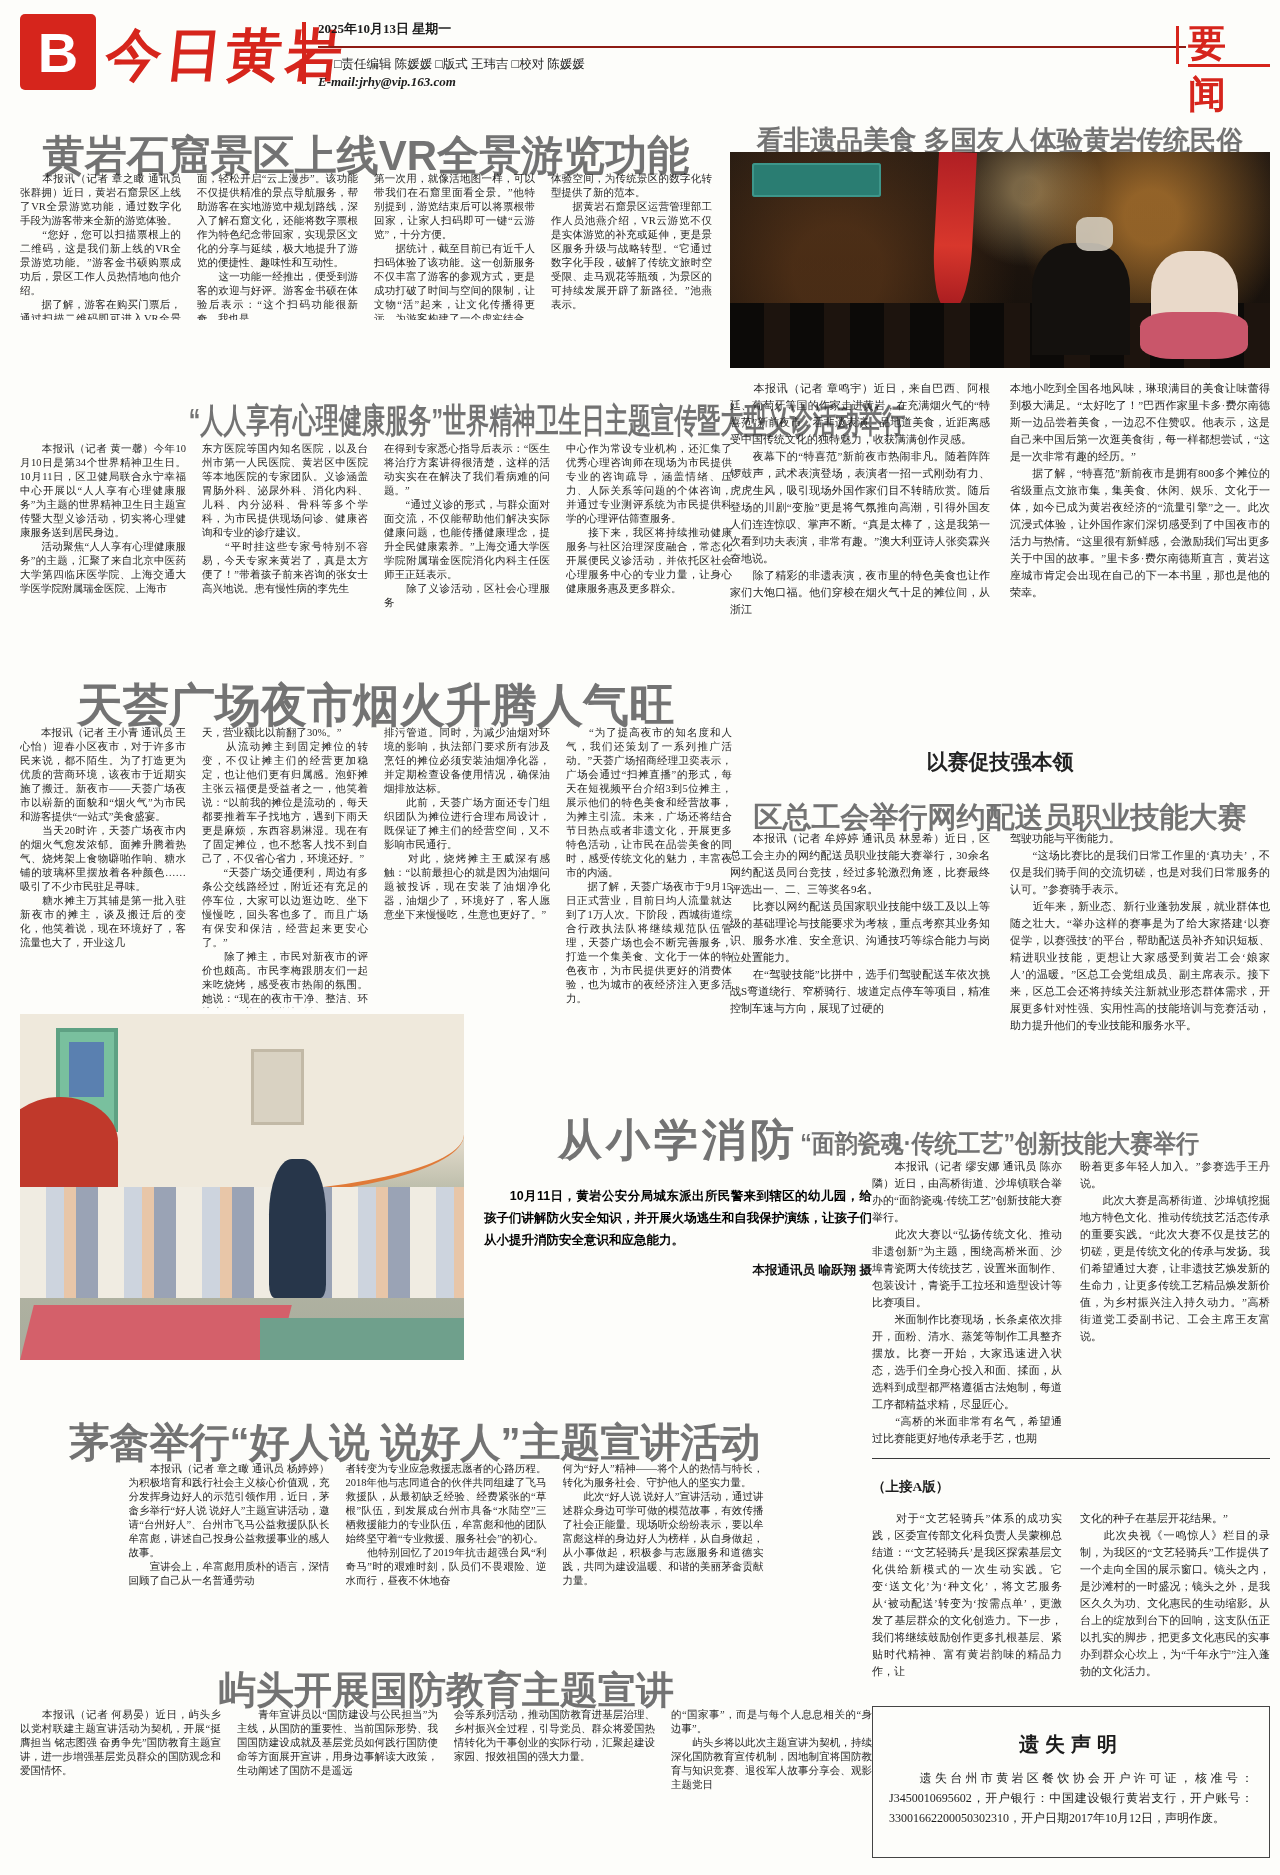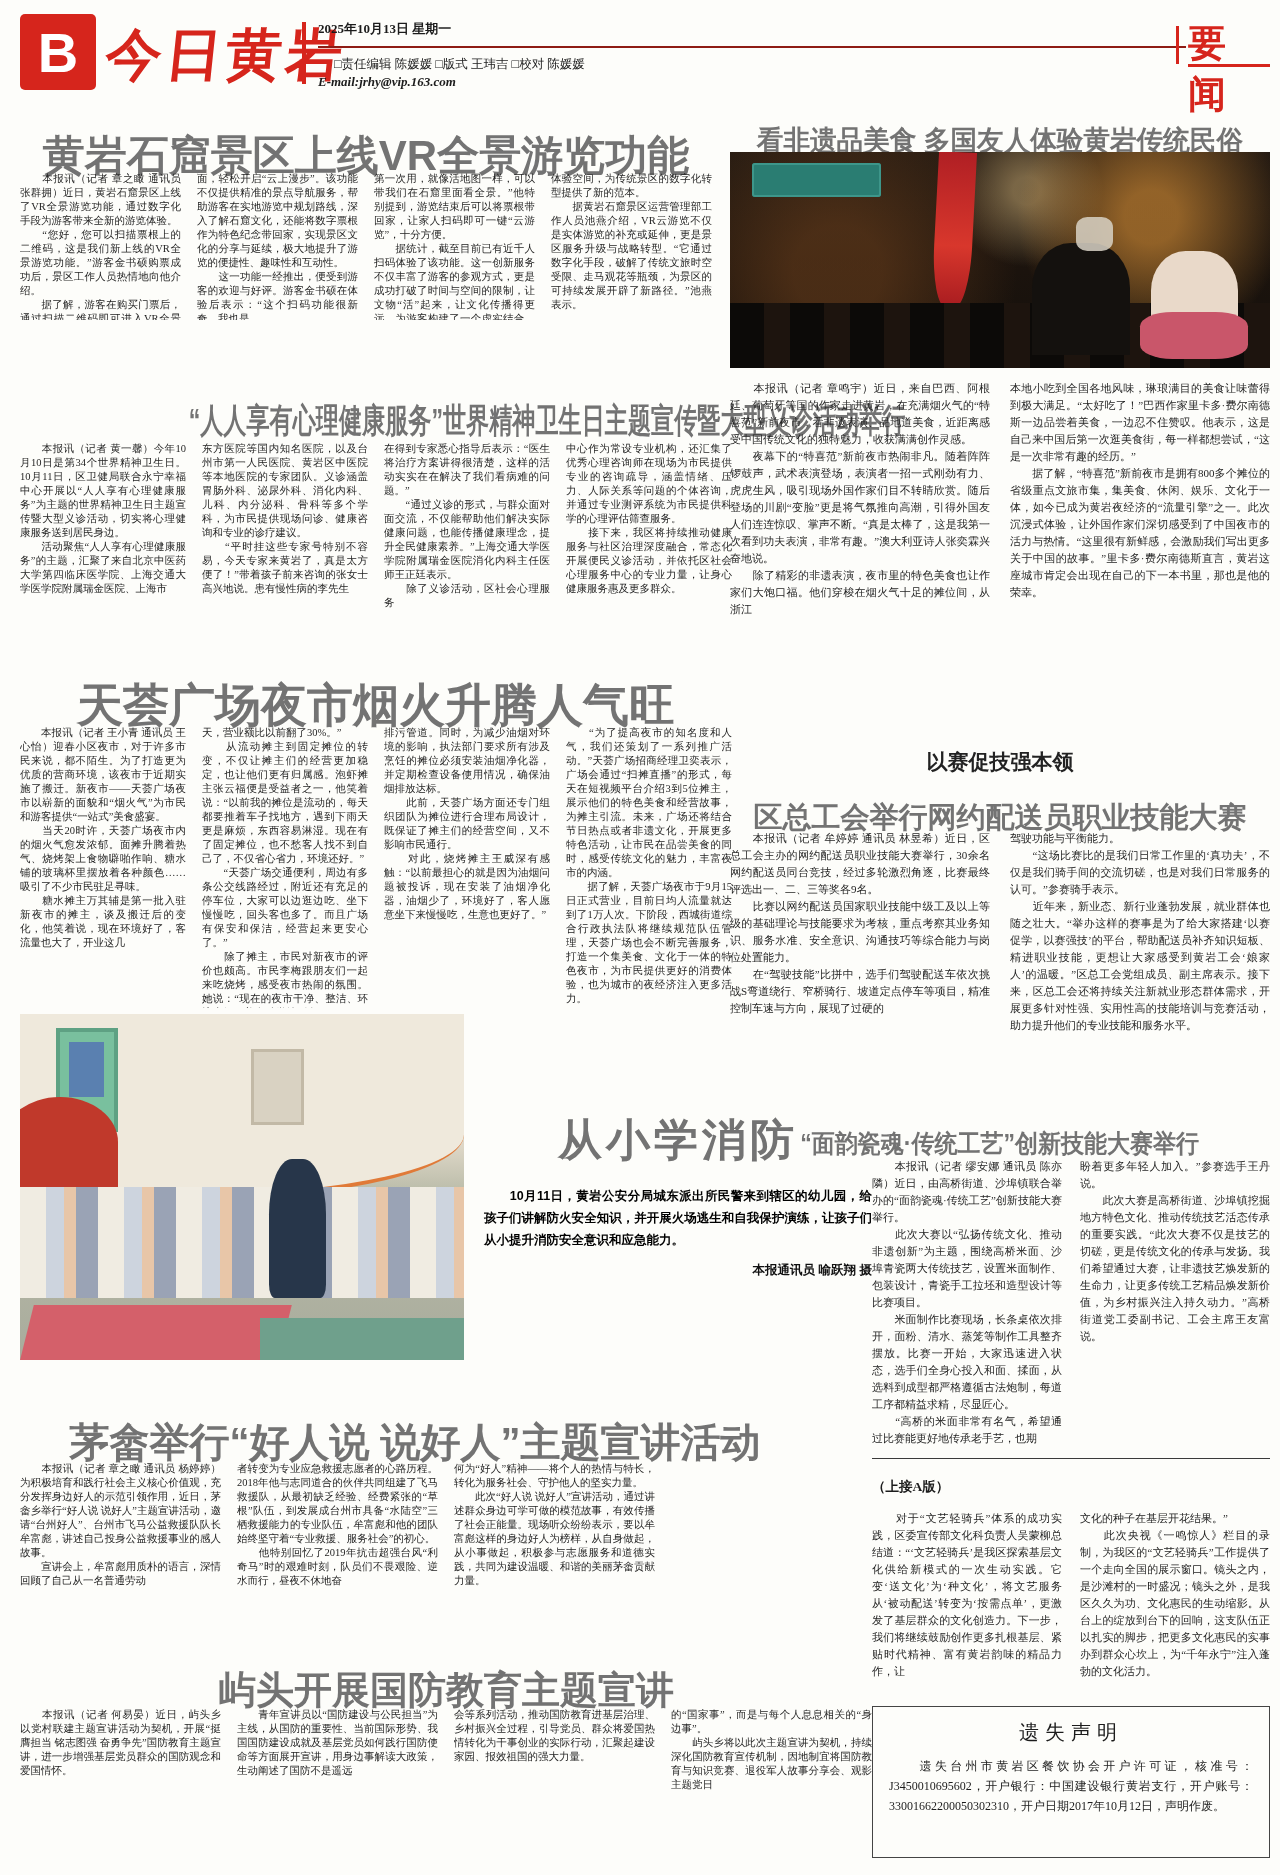--- a/index.html
+++ b/index.html
@@ -60,21 +60,21 @@
   .pk-cop{left:56%;top:42%;width:13%;height:40%;background:#27364a;border-radius:40% 40% 10% 10%;}
   .pk-mat{left:0;bottom:0;width:58%;height:16%;background:#d4606a;transform:skewX(-14deg);transform-origin:bottom left;}
   .pk-floor{right:0;bottom:0;width:46%;height:12%;background:#6fa08c;}
   
   .caption{font-family:"Liberation Sans",sans-serif;font-weight:bold;font-size:12.5px;line-height:1.75;
            text-align:justify;white-space:pre-line;color:#000000;}
   .credit{font-family:"Liberation Sans",sans-serif;font-weight:bold;font-size:12.5px;text-align:right;color:#111;}
   .divider{background:#3a3a3a;height:1px;}
   .cont-marker{font-size:13.5px;font-weight:bold;}
   .notice-box{border:1px solid #444;padding:12px 16px;box-sizing:border-box;background:#fdfdfa;}
-  .notice-title{text-align:center;font-size:20px;font-weight:400;letter-spacing:6px;margin:0 0 10px 0;
+  .notice-title{text-align:center;font-size:20px;font-weight:700;letter-spacing:6px;margin:12px 0 10px 0;
                 font-family:"Liberation Serif",serif;}
   .notice-body{font-size:12px;line-height:20px;text-align:justify;white-space:pre-line;}
 </style>
 </head>
 <body>
 
 <div id="page">
 
   <header>
     <div class="abs badge">B</div>
@@ -150,21 +150,21 @@
   </div>
 
   <section>
     <h1 class="abs hl" style="left:484px;top:1086px;width:388px;font-size:44px;letter-spacing:4px;">从小学消防</h1>
     <div class="abs caption" style="left:484px;top:1186px;width:388px;">　　10月11日，黄岩公安分局城东派出所民警来到辖区的幼儿园，给孩子们讲解防火安全知识，并开展火场逃生和自我保护演练，让孩子们从小提升消防安全意识和应急能力。</div>
     <div class="abs credit" style="left:484px;top:1262px;width:388px;">本报通讯员 喻跃翔 摄</div>
   </section>
 
   <section>
     <h1 class="abs hl" style="left:20px;top:1392px;width:790px;font-size:40px;">茅畲举行“好人说 说好人”主题宣讲活动</h1>
-    <div class="abs cols cols-4 gap16" style="left:20px;top:1462px;width:852px;height:158px;">
+    <div class="abs cols cols-4 gap16" style="left:20px;top:1462px;width:852px;height:158px;justify-content:center;">
       <div class="col" style="width:201px;">　　本报讯（记者 章之瞰 通讯员 杨婷婷）为积极培育和践行社会主义核心价值观，充分发挥身边好人的示范引领作用，近日，茅畲乡举行“好人说 说好人”主题宣讲活动，邀请“台州好人”、台州市飞马公益救援队队长牟富彪，讲述自己投身公益救援事业的感人故事。
 　　宣讲会上，牟富彪用质朴的语言，深情回顾了自己从一名普通劳动</div>
       <div class="col" style="width:201px;">者转变为专业应急救援志愿者的心路历程。2018年他与志同道合的伙伴共同组建了飞马救援队，从最初缺乏经验、经费紧张的“草根”队伍，到发展成台州市具备“水陆空”三栖救援能力的专业队伍，牟富彪和他的团队始终坚守着“专业救援、服务社会”的初心。
 　　他特别回忆了2019年抗击超强台风“利奇马”时的艰难时刻，队员们不畏艰险、逆水而行，昼夜不休地奋</div>
       <div class="col" style="width:201px;">何为“好人”精神——将个人的热情与特长，转化为服务社会、守护他人的坚实力量。
 　　此次“好人说 说好人”宣讲活动，通过讲述群众身边可学可做的模范故事，有效传播了社会正能量。现场听众纷纷表示，要以牟富彪这样的身边好人为榜样，从自身做起，从小事做起，积极参与志愿服务和道德实践，共同为建设温暖、和谐的美丽茅畲贡献力量。</div>
     </div>
   </section>
 
   <section>

